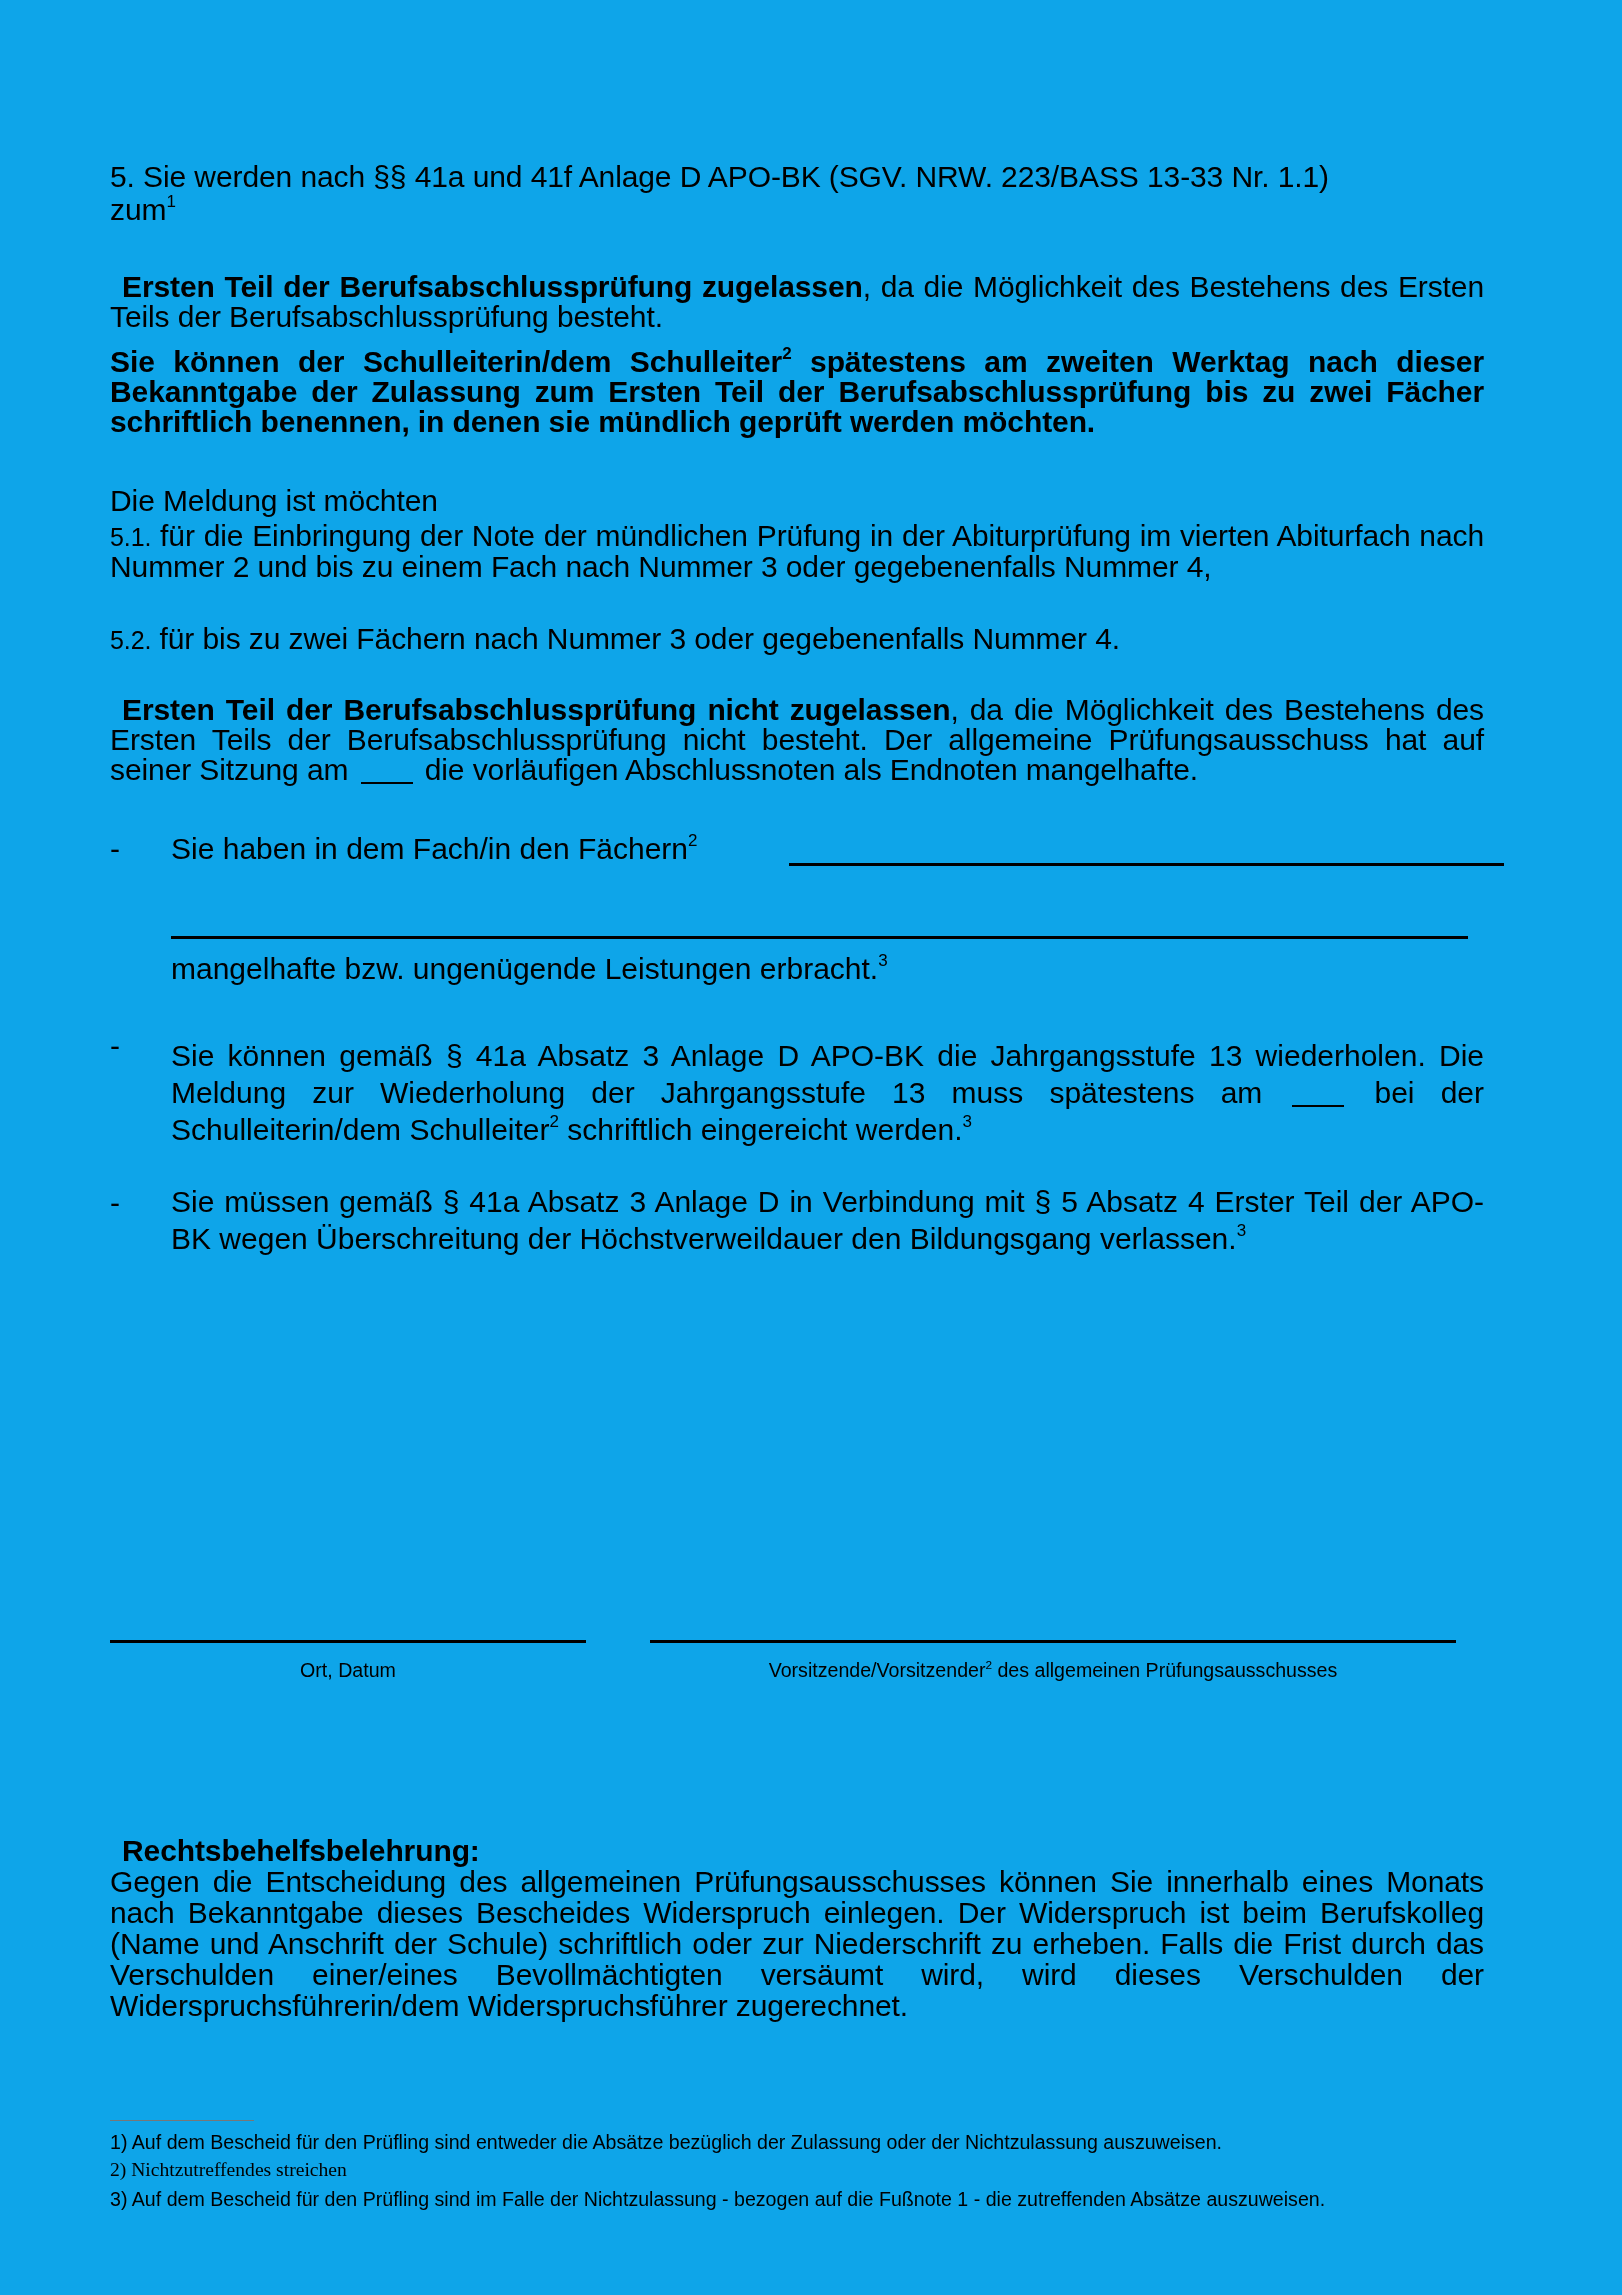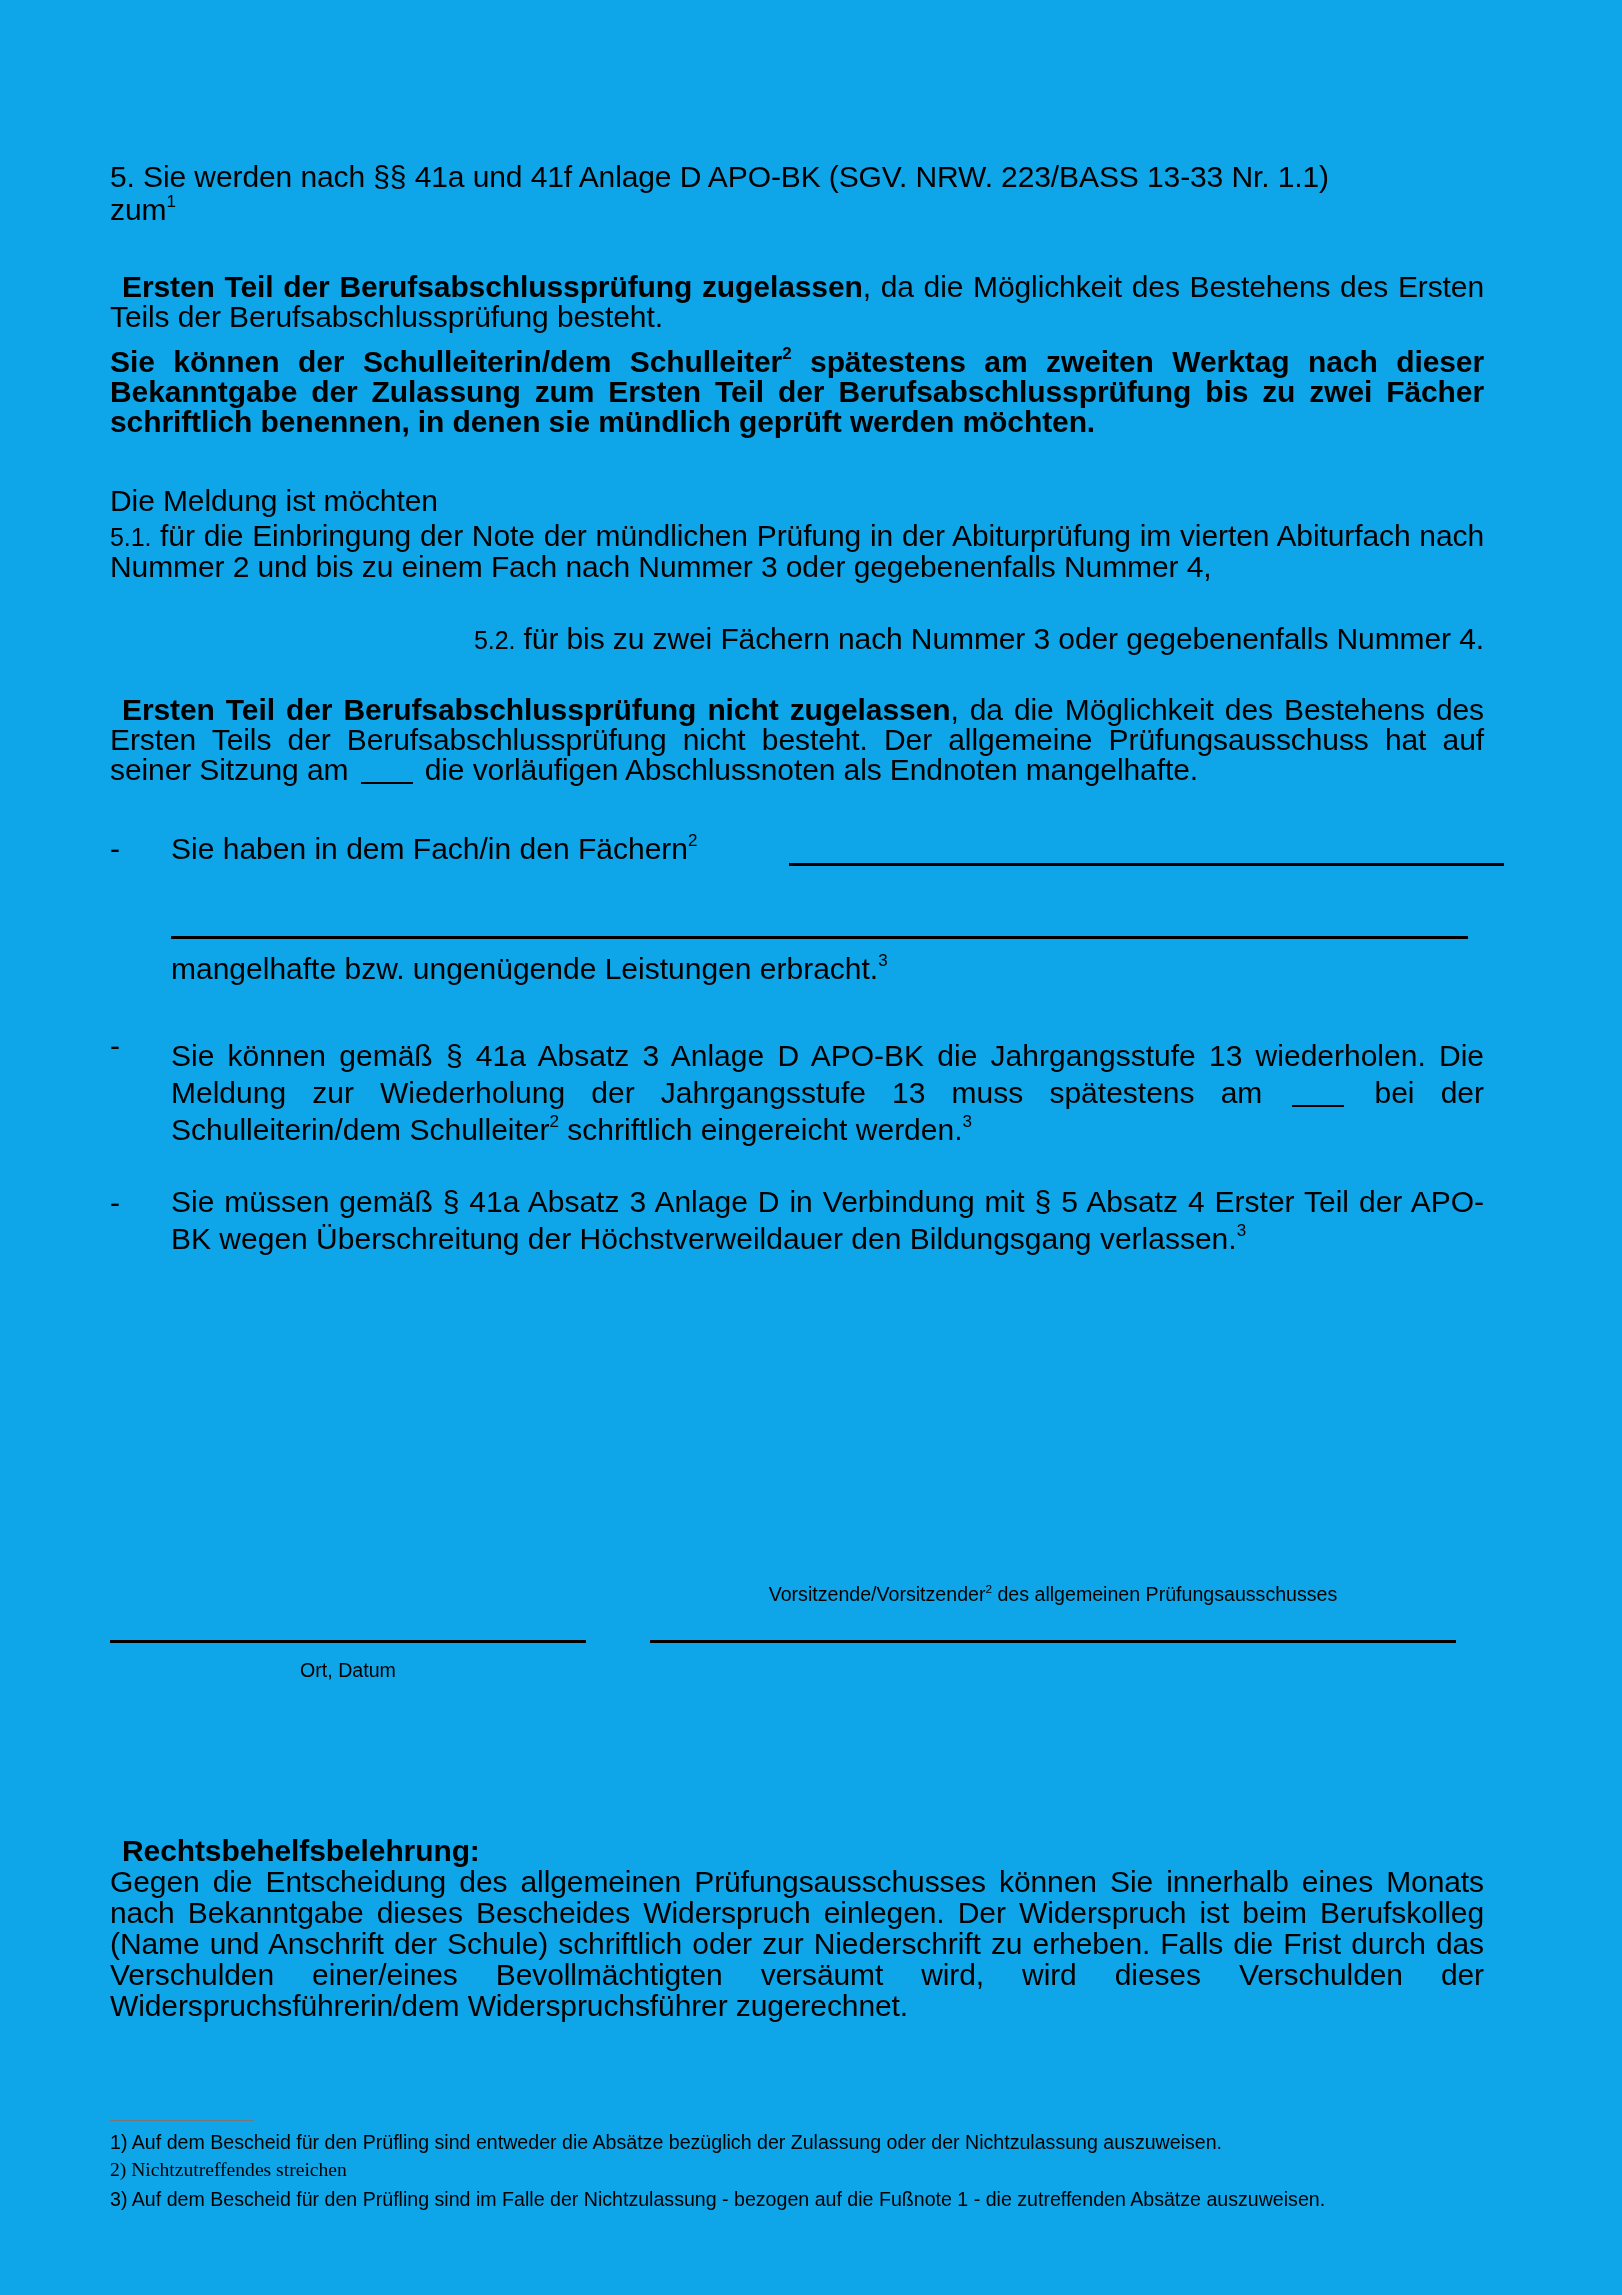--- a/index.html
+++ b/index.html
@@ -34,21 +34,21 @@
     <span class="b">Ersten Teil der Berufsabschlussprüfung zugelassen</span><span>, da die Möglichkeit des Bestehens des Ersten Teils der Berufsabschlussprüfung besteht.</span>
   </div>
   <div class="txt just" style="top:347px; line-height:30px;font-weight:bold;">
     <span>Sie können der Schulleiterin/dem Schulleiter</span><sup>2</sup><span> spätestens am zweiten Werktag nach dieser Bekanntgabe der Zulassung zum Ersten Teil der Berufsabschlussprüfung bis zu zwei Fächer schriftlich benennen, in denen sie mündlich geprüft werden möchten.</span>
   </div>
 
   <div class="txt" style="top:484px;">Die Meldung ist möchten</div>
   <div class="txt just" style="top:521px; line-height:30px;">
     <span class="small51">5.1.</span><span> für die Einbringung der Note der mündlichen Prüfung in der Abiturprüfung im vierten Abiturfach nach Nummer 2 und bis zu einem Fach nach Nummer 3 oder gegebenenfalls Nummer 4,</span>
   </div>
-  <div class="txt" style="top:622px;text-align:right;">
+  <div class="txt" style="top:622px;">
     <span class="small51">5.2.</span><span> für bis zu zwei Fächern nach Nummer 3 oder gegebenenfalls Nummer 4.</span>
   </div>
 
   <div class="txt just" style="top:695px; line-height:30px;">
     <span class="b">Ersten Teil der Berufsabschlussprüfung nicht zugelassen</span><span>, da die Möglichkeit des Bestehens des Ersten Teils der Berufsabschlussprüfung nicht besteht. Der allgemeine Prüfungsausschuss hat auf seiner Sitzung am</span> <span class="blank"></span> <span>die vorläufigen Abschlussnoten als Endnoten mangelhafte.</span>
   </div>
 
   <div class="bullet" style="top:832px;">-</div>
   <div class="indent" style="top:832px; line-height:33px;">
     <span>Sie haben in dem Fach/in den Fächern</span><sup>2</sup>
@@ -65,21 +65,21 @@
   </div>
 
   <div class="bullet" style="top:1186px;">-</div>
   <div class="indent just" style="top:1183px;">
     <span>Sie müssen gemäß § 41a Absatz 3 Anlage D in Verbindung mit § 5 Absatz 4 Erster Teil der APO-BK wegen Überschreitung der Höchstverweildauer den Bildungsgang verlassen.</span><sup>3</sup>
   </div>
 
   <div class="rule" style="left:110px; top:1640px; width:476px;"></div>
   <div class="rule" style="left:650px; top:1640px; width:806px;"></div>
   <div class="sig-label" style="left:110px; top:1659px; width:476px;">Ort, Datum</div>
-  <div class="sig-label" style="left:650px; top:1583px; width:806px;">
+  <div class="sig-label" style="left:650px; top:1659px; width:806px;">
     <span>Vorsitzende/Vorsitzender</span><sup style="font-size:11.8px; vertical-align:7.9px;">2</sup><span> des allgemeinen Prüfungsausschusses</span>
   </div>
 
   <div class="txt b" style="top:1834px;">Rechtsbehelfsbelehrung:</div>
   <div class="txt just" style="top:1866px; line-height:31px;">Gegen die Entscheidung des allgemeinen Prüfungsausschusses können Sie innerhalb eines Monats nach Bekanntgabe dieses Bescheides Widerspruch einlegen. Der Widerspruch ist beim Berufskolleg (Name und Anschrift der Schule) schriftlich oder zur Niederschrift zu erheben. Falls die Frist durch das Verschulden einer/eines Bevollmächtigten versäumt wird, wird dieses Verschulden der Widerspruchsführerin/dem Widerspruchsführer zugerechnet.</div>
 
   <div class="fn-rule"></div>
   <div class="fn" style="top:2131px;">1) Auf dem Bescheid für den Prüfling sind entweder die Absätze bezüglich der Zulassung oder der Nichtzulassung auszuweisen.</div>
   <div class="fn" style="top:2159px;font-family:Liberation Serif, serif;">2) Nichtzutreffendes streichen</div>
   <div class="fn" style="top:2188px;">3) Auf dem Bescheid für den Prüfling sind im Falle der Nichtzulassung - bezogen auf die Fußnote 1 - die zutreffenden Absätze auszuweisen.</div>

